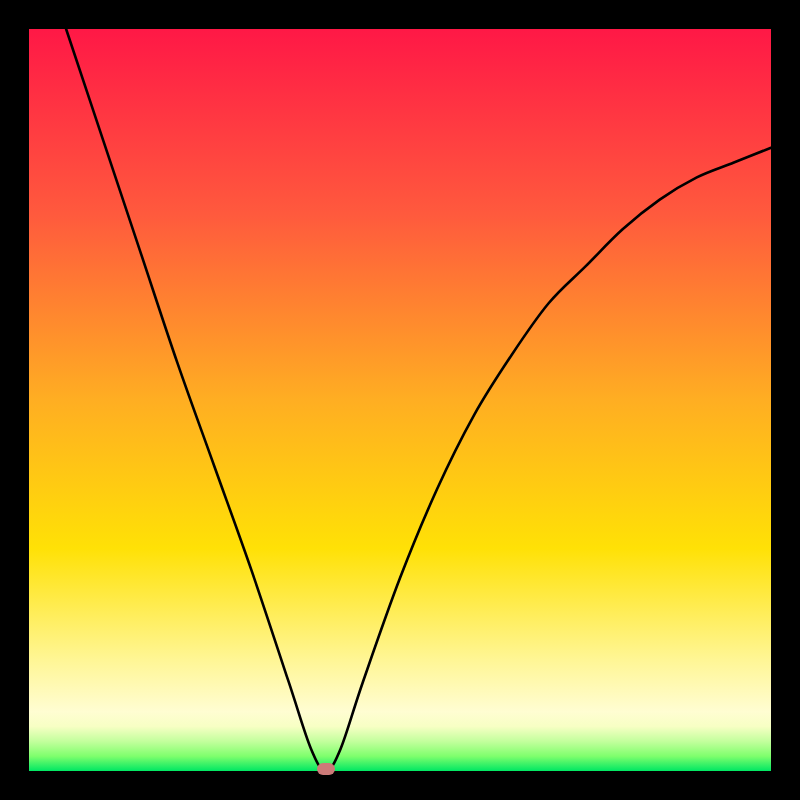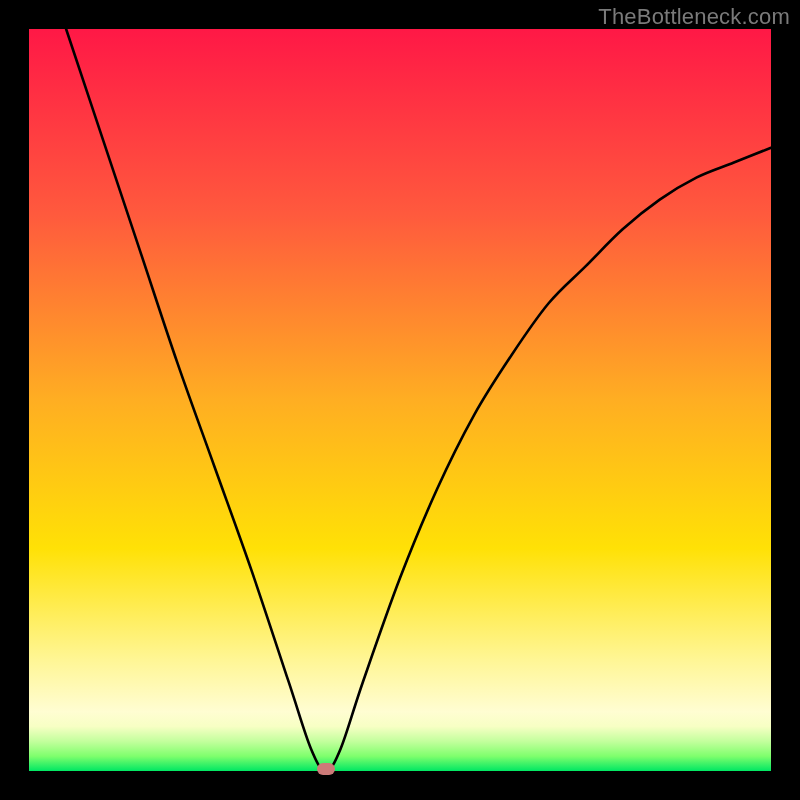--- a/index.html
+++ b/index.html
@@ -71,14 +71,13 @@
   <div class="plot">
 
     <svg class="curve" viewBox="0 0 742 742" preserveAspectRatio="none">
       <path id="curve-path" fill="none" stroke="#000" stroke-width="2.6" stroke-linecap="round" stroke-linejoin="round" d="M 37.1 0 C 43.28333333333333 18.55000000000001, 61.833333333333336 74.20000000000007, 74.2 111.30000000000007 C 86.56666666666666 148.40000000000006, 98.93333333333334 185.50000000000003, 111.3 222.60000000000002 C 123.66666666666666 259.7, 136.03333333333333 298.03666666666663, 148.4 333.9 C 160.76666666666668 369.7633333333333, 173.13333333333333 403.15333333333336, 185.5 437.78000000000003 C 197.86666666666667 472.4066666666667, 210.23333333333332 505.7966666666666, 222.6 541.66 C 234.96666666666667 577.5233333333333, 249.80666666666667 623.28, 259.7 652.96 C 269.5933333333333 682.6400000000001, 275.77666666666664 704.9, 281.96 719.74 C 288.1433333333333 734.58, 291.85333333333335 742, 296.8 742 C 301.74666666666667 742, 305.45666666666665 734.58, 311.64 719.74 C 317.8233333333333 704.9, 324.0066666666667 681.4033333333334, 333.90000000000003 652.96 C 343.79333333333335 624.5166666666667, 358.6333333333333 581.2333333333332, 371 549.0799999999999 C 383.3666666666667 516.9266666666666, 395.73333333333335 487.24666666666667, 408.1 460.04 C 420.4666666666667 432.83333333333337, 432.8333333333333 408.1, 445.2 385.84000000000003 C 457.56666666666666 363.58000000000004, 469.93333333333334 345.03, 482.3 326.47999999999996 C 494.6666666666667 307.92999999999995, 507.0333333333333 289.38, 519.4 274.54 C 531.7666666666667 259.70000000000005, 544.1333333333333 249.80666666666662, 556.5 237.43999999999994 C 568.8666666666667 225.07333333333327, 581.2333333333333 211.47000000000003, 593.6 200.34000000000003 C 605.9666666666667 189.21000000000004, 618.3333333333333 179.31666666666663, 630.6999999999999 170.65999999999997 C 643.0666666666666 162.0033333333333, 655.4333333333334 154.5833333333333, 667.8000000000001 148.39999999999998 C 680.1666666666667 142.21666666666667, 692.5333333333333 138.50666666666672, 704.9 133.56000000000006 C 717.2666666666667 128.6133333333334, 735.8166666666666 121.19333333333337, 742 118.72000000000003"></path>
     </svg>
 
     <div class="dot" id="marker-dot" style="left: 287.8px; top: 734px; background: rgb(204, 122, 120);"></div>
 
   </div>
 
-  <div class="watermark">TheBottleneck.com</div>
 </div>
 
 </body></html>

